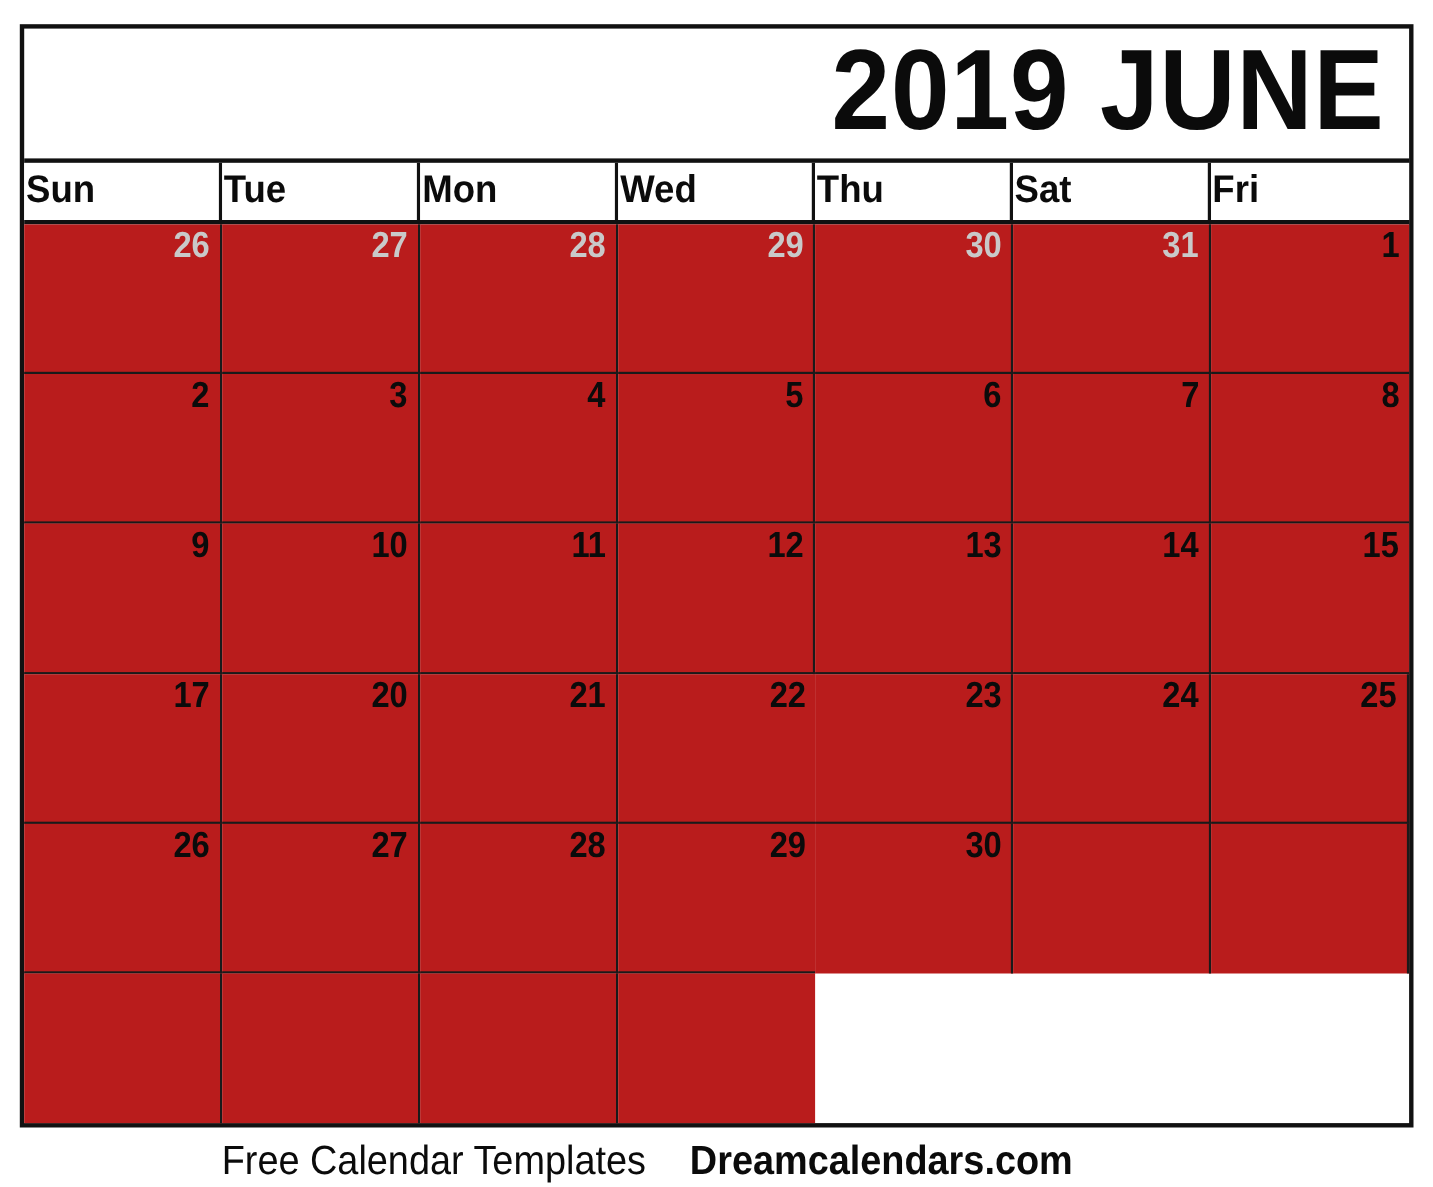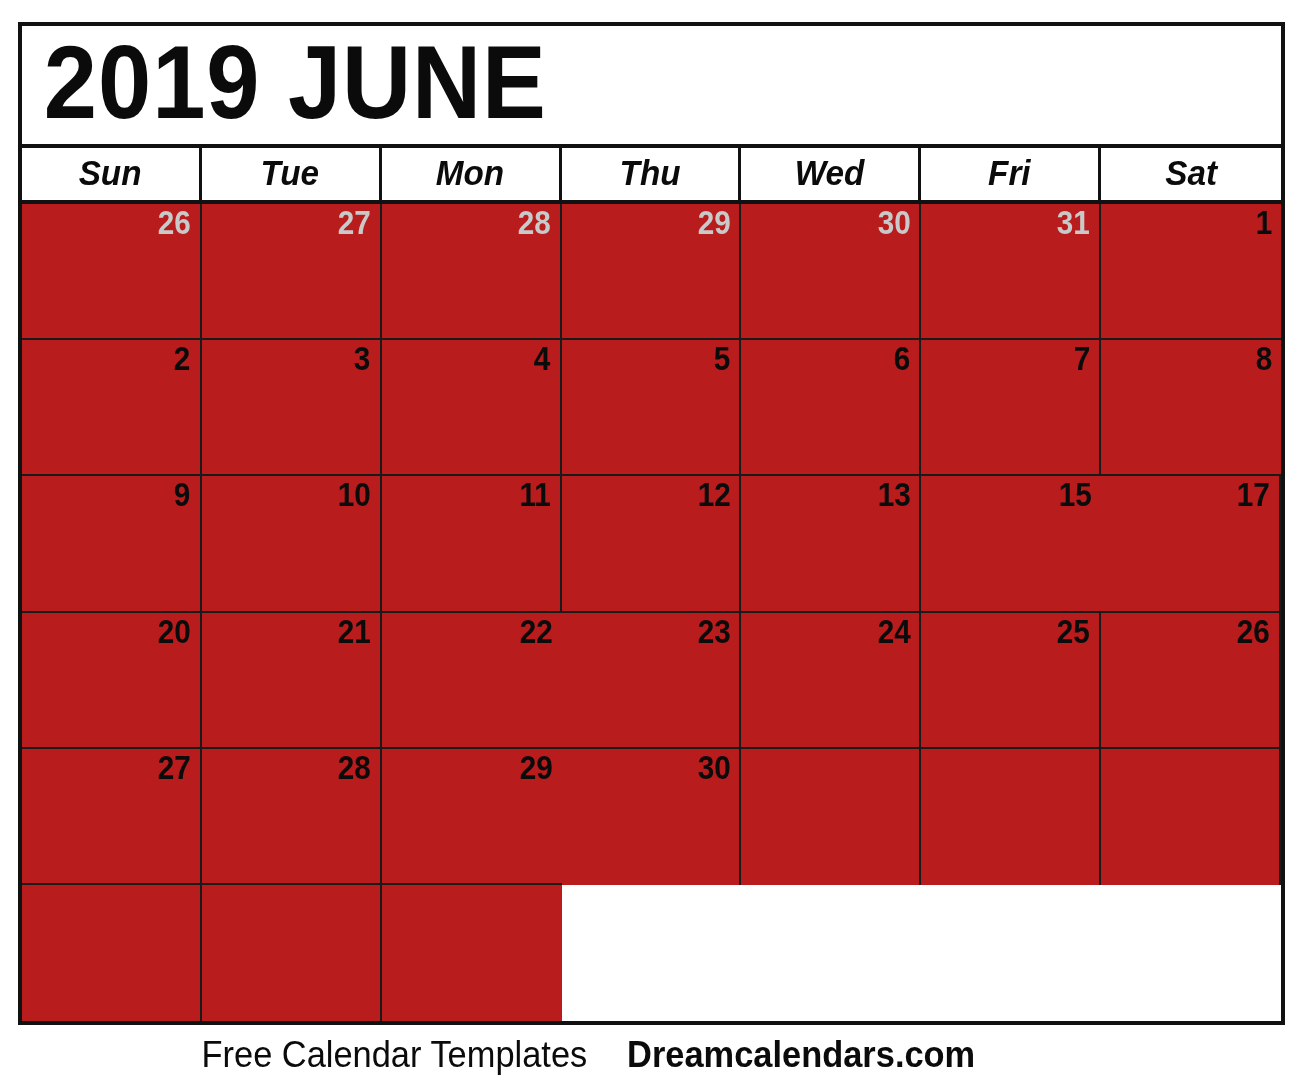--- a/index.html
+++ b/index.html
@@ -31,21 +31,21 @@
     background: #ffffff;
   }
 
   
   #title-band {
     position: relative;
     height: 122px;
     border-bottom: 4px solid #111111;
     display: flex;
     align-items: center;
-    justify-content: flex-start;
+    justify-content: flex-end;
     overflow: hidden;
   }
 
   #month-title {
     font-family: "Liberation Sans Narrow", "Liberation Sans", "DejaVu Sans", sans-serif;
     font-weight: 700;
     font-size: 104px;
     line-height: 1;
     letter-spacing: 1px;
     color: #0b0b0b;
@@ -59,25 +59,23 @@
   #weekday-row {
     display: grid;
     grid-template-columns: repeat(7, 1fr);
     height: 56px;
     border-bottom: 4px solid #111111;
   }
 
   .weekday-cell {
     display: flex;
     align-items: center;
-    justify-content: center;
     border-right: 3px solid #111111;
     background: #ffffff;
     overflow: hidden;
-    font-style: italic;
   }
   .weekday-cell:last-child { border-right: none; }
 
   .weekday-label {
     font-family: "Liberation Sans Narrow", "Liberation Sans", "DejaVu Sans", sans-serif;
     font-weight: 700;
     font-size: 35px;
     line-height: 1;
     color: #0b0b0b;
     transform: scaleX(0.95);
@@ -169,31 +167,31 @@
         <div class="weekday-cell">
           <span class="weekday-label">Sun</span>
         </div>
         <div class="weekday-cell">
           <span class="weekday-label">Tue</span>
         </div>
         <div class="weekday-cell">
           <span class="weekday-label">Mon</span>
         </div>
         <div class="weekday-cell">
+          <span class="weekday-label">Wed</span>
+        </div>
+        <div class="weekday-cell">
           <span class="weekday-label">Thu</span>
         </div>
         <div class="weekday-cell">
-          <span class="weekday-label">Wed</span>
+          <span class="weekday-label">Sat</span>
         </div>
         <div class="weekday-cell">
           <span class="weekday-label">Fri</span>
         </div>
-        <div class="weekday-cell">
-          <span class="weekday-label">Sat</span>
-        </div>
       </div>
 
     <div id="day-grid">
         <div class="day-cell">
           <span class="day-number muted">26</span>
         </div>
         <div class="day-cell">
           <span class="day-number muted">27</span>
         </div>
         <div class="day-cell">
@@ -239,20 +237,23 @@
           <span class="day-number">10</span>
         </div>
         <div class="day-cell">
           <span class="day-number">11</span>
         </div>
         <div class="day-cell">
           <span class="day-number">12</span>
         </div>
         <div class="day-cell">
           <span class="day-number">13</span>
+        </div>
+        <div class="day-cell">
+          <span class="day-number">14</span>
         </div>
         <div class="day-cell col-last">
           <span class="day-number">15</span>
         </div>
         <div class="day-cell">
           <span class="day-number">17</span>
         </div>
         <div class="day-cell">
           <span class="day-number">20</span>
         </div>

